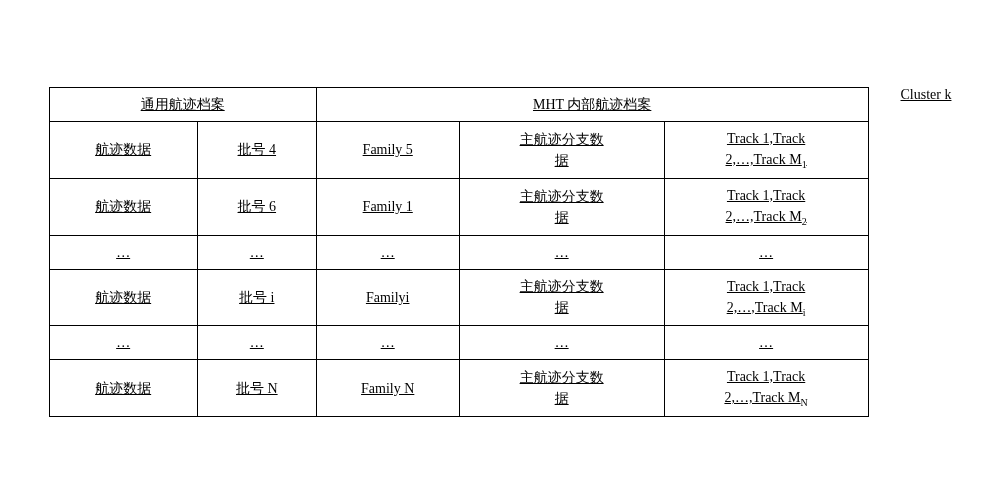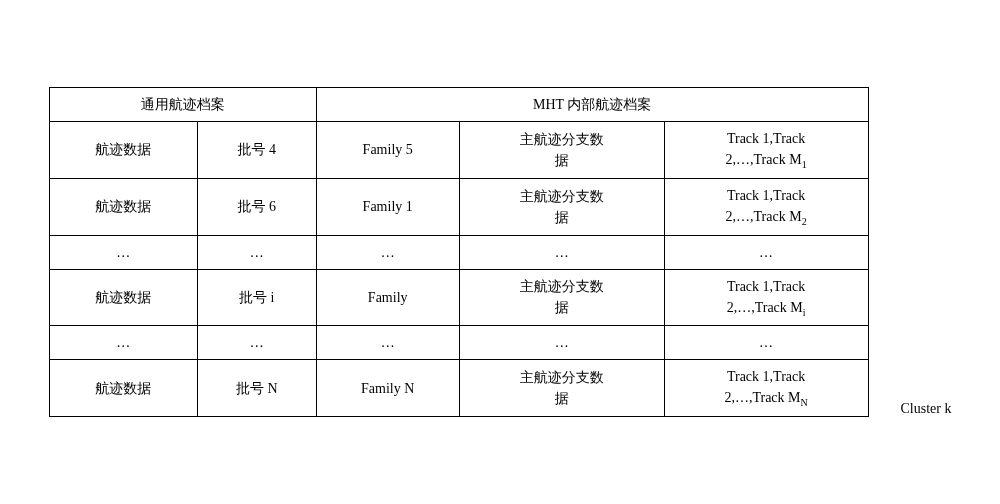--- a/index.html
+++ b/index.html
@@ -8,21 +8,22 @@
       font-family: "SimSun", "宋体", serif;
       font-size: 14px;
       display: flex;
       justify-content: center;
       align-items: center;
       width: 1000px;
       height: 504px;
     }
     .outer-wrapper {
       display: flex;
-      align-items: flex-end;
+      align-items: flex-start;
+      text-decoration: underline;
     }
     table {
       border-collapse: collapse;
       width: 820px;
     }
     th, td {
       border: 1px solid #000;
       text-align: center;
       vertical-align: middle;
       padding: 6px 8px;
@@ -75,21 +76,21 @@
         <td>…</td>
         <td>…</td>
         <td>…</td>
         <td>…</td>
         <td>…</td>
       </tr>
 
       <tr>
         <td>航迹数据</td>
         <td>批号 i</td>
-        <td>Family</td>
+        <td>Familyi</td>
         <td>主航迹分支数<br>据</td>
         <td>Track 1,Track<br>2,…,Track M<sub>i</sub></td>
       </tr>
 
       <tr>
         <td>…</td>
         <td>…</td>
         <td>…</td>
         <td>…</td>
         <td>…</td>

